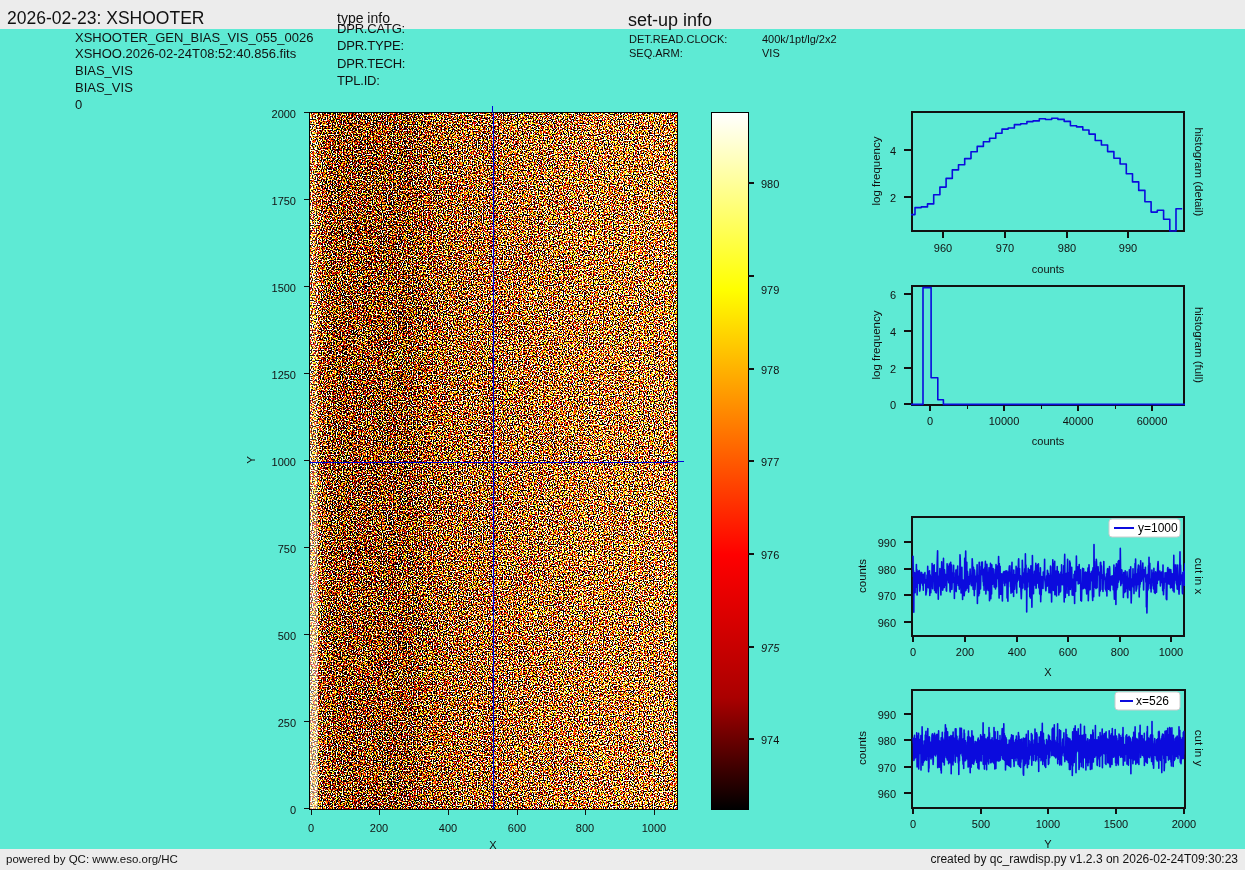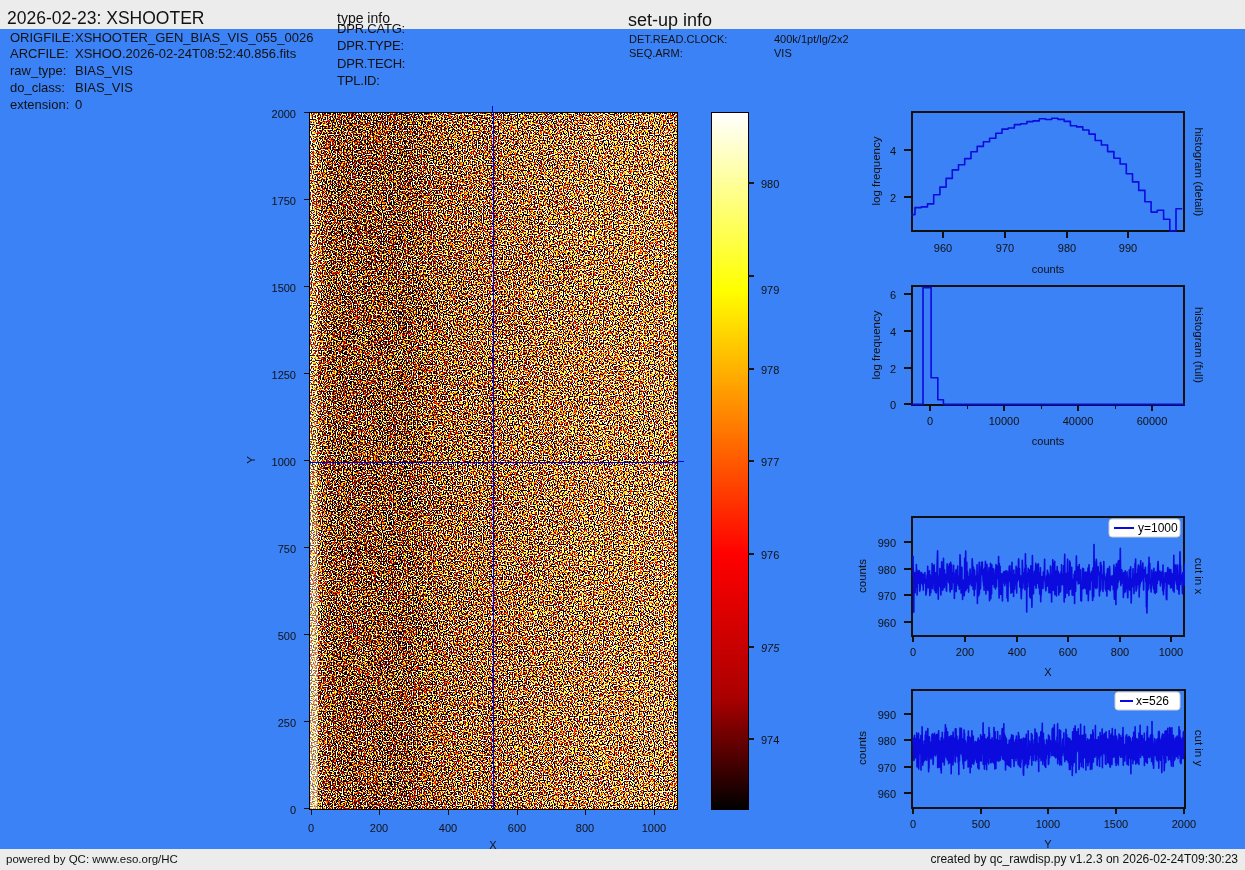--- a/index.html
+++ b/index.html
@@ -1,38 +1,37 @@
 <!DOCTYPE html>
 <html><head><meta charset="utf-8"><style>
 html,body{margin:0;padding:0;background:#fff;}
-#page{position:relative;width:1245px;height:870px;font-family:"Liberation Sans",sans-serif;color:#111;overflow:hidden;background:#3b82f6;}
+#page{position:relative;width:1245px;height:870px;font-family:"Liberation Sans",sans-serif;color:#111;overflow:hidden;background:#5eead4;}
 .abs{position:absolute;}
 .bar{position:absolute;left:0;width:1245px;background:#ececec;}
 .tick{position:absolute;background:#111;}
 .lab{position:absolute;font-size:11px;color:#111;white-space:nowrap;}
 .labr{text-align:right;}
 .labc{text-align:center;}
 .vert{transform:rotate(-90deg);transform-origin:center;font-size:11.5px;}
 .vertR{transform:rotate(90deg);transform-origin:center;font-size:11.5px;}
 .meta{position:absolute;font-size:13px;line-height:17.4px;white-space:nowrap;}
 </style></head><body>
 <div id="page">
 
 <div class="bar" style="top:0;height:29px;"></div>
 <div class="abs" style="left:7px;top:7.5px;font-size:17.5px;">2026-02-23: XSHOOTER</div>
 <div class="abs" style="left:337px;top:10px;font-size:14px;">type info</div>
 <div class="abs" style="left:628px;top:10px;font-size:18px;">set-up info</div>
 
-<div class="meta" style="left:10px;top:29.5px;line-height:16.8px;">ORIGFILE:<br>ARCFILE:<br>raw_type:<br>do_class:<br>extension:</div>
 <div class="meta" style="left:75px;top:29.5px;line-height:16.8px;">XSHOOTER_GEN_BIAS_VIS_055_0026<br>XSHOO.2026-02-24T08:52:40.856.fits<br>BIAS_VIS<br>BIAS_VIS<br>0</div>
 
 <div class="meta" style="left:337px;top:20px;letter-spacing:-0.2px;">DPR.CATG:<br>DPR.TYPE:<br>DPR.TECH:<br>TPL.ID:</div>
 
 <div class="meta" style="left:629px;top:33px;font-size:11px;line-height:13.5px;">DET.READ.CLOCK:<br>SEQ.ARM:</div>
-<div class="meta" style="left:762px;top:33px;font-size:11px;line-height:13.5px;margin-left:12px;">400k/1pt/lg/2x2<br>VIS</div>
+<div class="meta" style="left:762px;top:33px;font-size:11px;line-height:13.5px;">400k/1pt/lg/2x2<br>VIS</div>
 
 <div class="abs" style="left:309px;top:112px;width:367px;height:696px;border:1px solid #000;">
 <div style="position:relative;width:367px;height:696px;background:#000;">
 <svg width="367" height="696" style="display:block;position:absolute;left:0;top:0;">
 <defs>
 <linearGradient id="hg" x1="0" y1="0" x2="1" y2="0">
 <stop offset="0" stop-color="#0e0e0e"></stop>
 <stop offset="0.016" stop-color="#0c0c0c"></stop>
 <stop offset="0.03" stop-color="#050505"></stop>
 <stop offset="0.068" stop-color="#000000"></stop>

